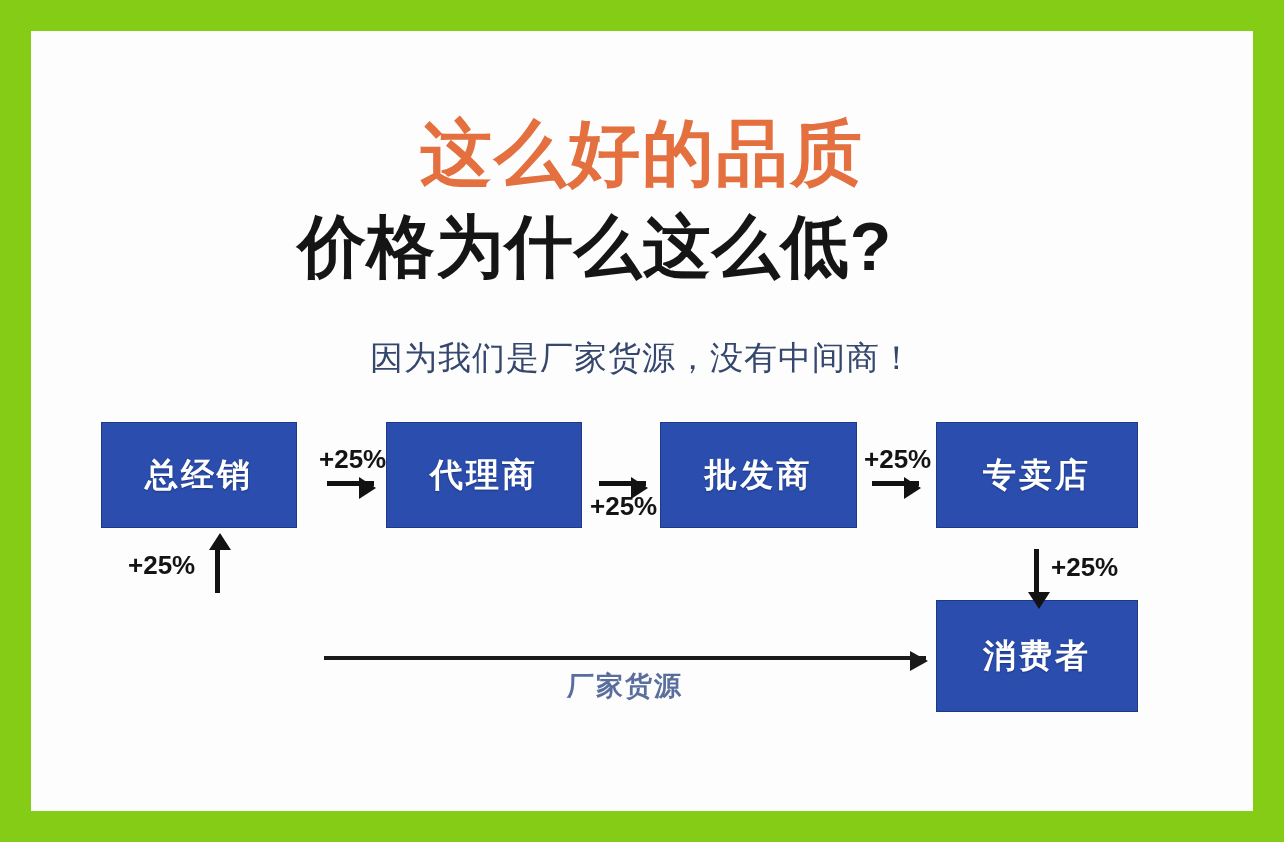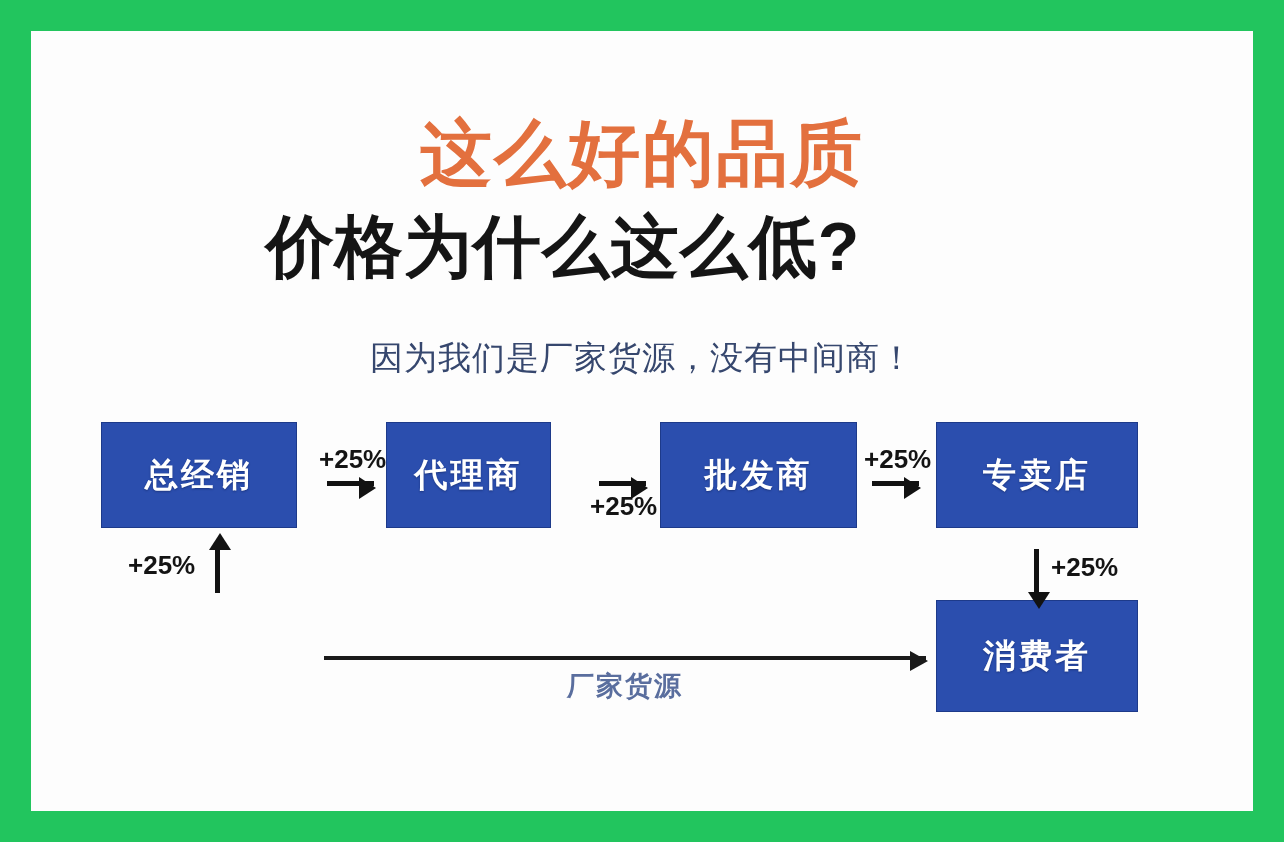--- a/index.html
+++ b/index.html
@@ -8,21 +8,21 @@
     background: #ffffff;
   }
   body {
     font-family: "Liberation Sans", "DejaVu Sans", sans-serif;
   }
 
   #page {
     position: relative;
     width: 1284px;
     height: 842px;
-    background: #22c55e;
+    background: #84cc16;
     overflow: hidden;
   }
 
   #canvas {
     position: absolute;
     left: 31px;
     top: 31px;
     width: 1222px;
     height: 780px;
     background: #fdfdfd;
@@ -47,20 +47,21 @@
     left: 0;
     top: 176px;
     width: 1064px;
     text-align: center;
     font-size: 68px;
     line-height: 78px;
     font-weight: 700;
     letter-spacing: 1px;
     color: #151515;
     white-space: nowrap;
+    padding-left: 32px;
   }
   .subhead {
     position: absolute;
     left: 0;
     top: 300px;
     width: 1222px;
     text-align: center;
     font-size: 33px;
     line-height: 54px;
     font-weight: 400;
@@ -87,21 +88,21 @@
     justify-content: center;
     color: #ffffff;
     font-size: 33px;
     font-weight: 700;
     letter-spacing: 3px;
     text-shadow: 0 1px 2px rgba(10,25,70,0.45);
   }
 
   
   .n-zongjingxiao { left: 71px;  top: 392px; width: 194px; height: 104px; }
-  .n-dailishang   { left: 356px; top: 392px; width: 163px; height: 104px; }
+  .n-dailishang   { left: 356px; top: 392px; width: 194px; height: 104px; }
   .n-pifashang    { left: 630px; top: 392px; width: 195px; height: 104px; }
   .n-zhuanmaidian { left: 906px; top: 392px; width: 200px; height: 104px; }
   .n-gongchang    { left: 87px;  top: 570px; width: 194px; height: 110px; }
   .n-xiaofeizhe   { left: 906px; top: 570px; width: 200px; height: 110px; }
 
   
   .h-arrow {
     position: absolute;
     height: 0;
     border-top: 5px solid #121212;

